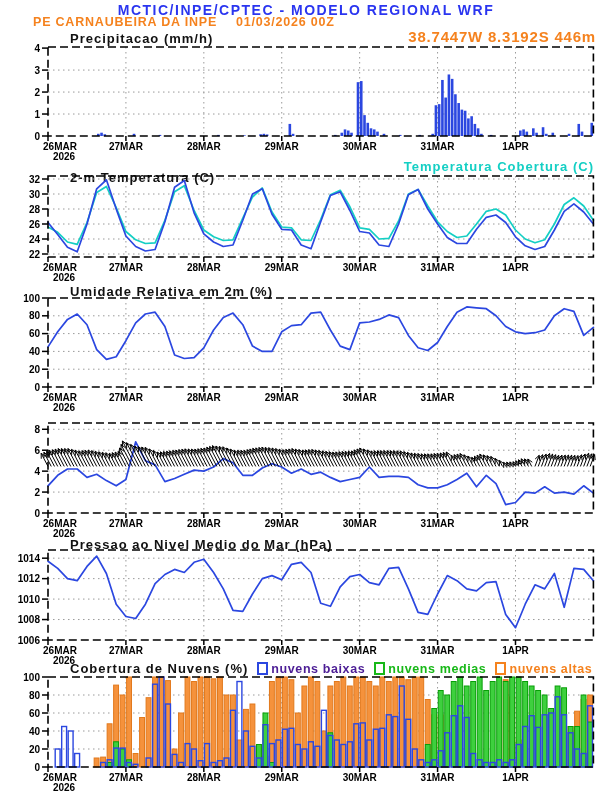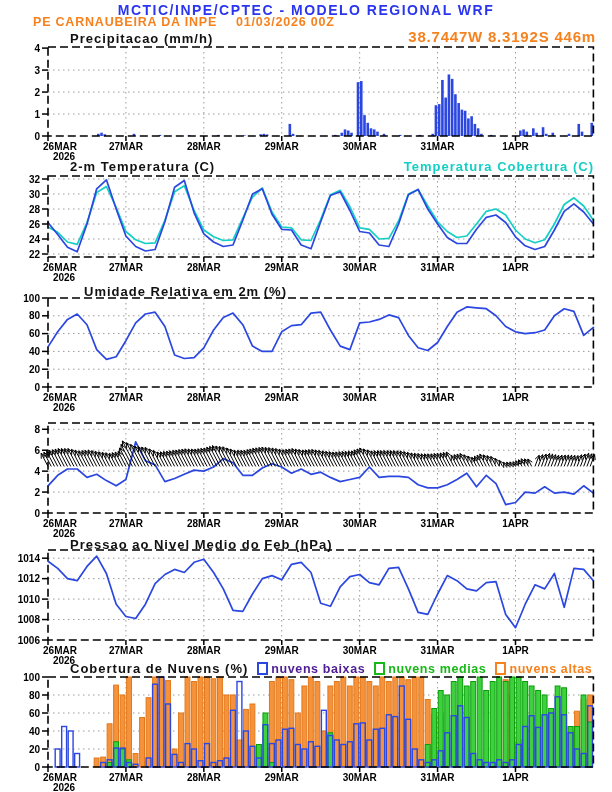--- a/index.html
+++ b/index.html
@@ -23,27 +23,27 @@
 
 <div id="page">
 
   <div class="hline" style="left:0;right:0;top:2px;text-align:center;font-size:14px;letter-spacing:1.5px;color:#2a35f0">MCTIC/INPE/CPTEC - MODELO REGIONAL WRF</div>
   <div class="hline" style="left:33px;top:15px;font-size:12.5px;letter-spacing:0.8px;color:#f5821e">PE CARNAUBEIRA DA INPE</div>
   <div class="hline" style="left:236px;top:15px;font-size:12.5px;letter-spacing:0.8px;color:#f5821e">01/03/2026 00Z</div>
   <div class="hline" style="right:16px;top:28px;font-size:15px;letter-spacing:0.8px;color:#f5821e">38.7447W 8.3192S 446m</div>
 
   <div class="ptitle" style="left:70px;top:31px">Precipitacao (mm/h)</div>
 
-  <div class="ptitle" style="left:70px;top:159px">2-m Temperatura (C)</div>
+  <div class="ptitle" style="left:70px;top:170px">2-m Temperatura (C)</div>
   <div class="ptitle" style="right:18px;top:159px;color:#14cfc4">Temperatura Cobertura (C)</div>
 
-  <div class="ptitle" style="left:84px;top:284px">Umidade Relativa em 2m (%)</div>
+  <div class="ptitle" style="left:70px;top:284px">Umidade Relativa em 2m (%)</div>
 
 
-  <div class="ptitle" style="left:70px;top:537px">Pressao ao Nivel Medio do Feb (hPa)</div>
+  <div class="ptitle" style="left:70px;top:537px">Pressao ao Nivel Medio do Mar (hPa)</div>
 
   <div class="lgd-row" style="left:70px;top:661px">
     <span class="ptitle" style="position:static">Cobertura de Nuvens (%)</span>
     <span class="lgd-item" style="color:#4c1d95">
       <span class="lgd-sq" style="border-color:#2b47e0"></span>
       <span>nuvens baixas</span>
     </span>
     <span class="lgd-item" style="color:#18b818">
       <span class="lgd-sq" style="border-color:#18b818"></span>
       <span>nuvens medias</span>

